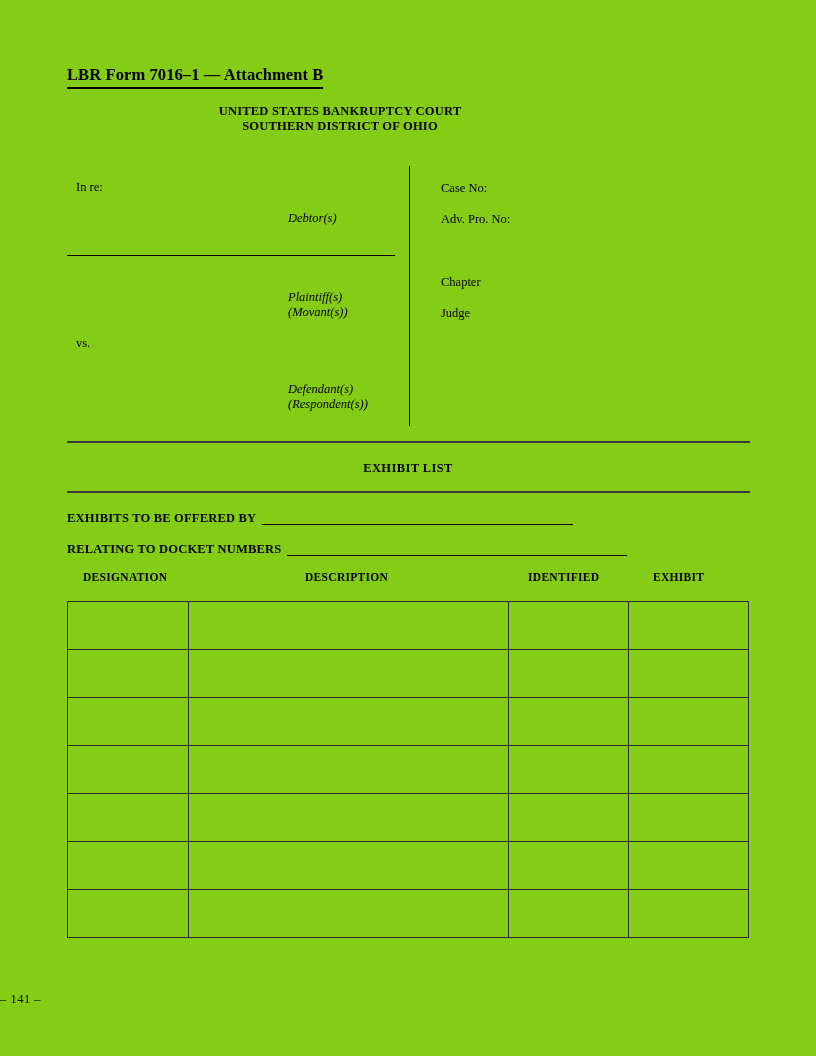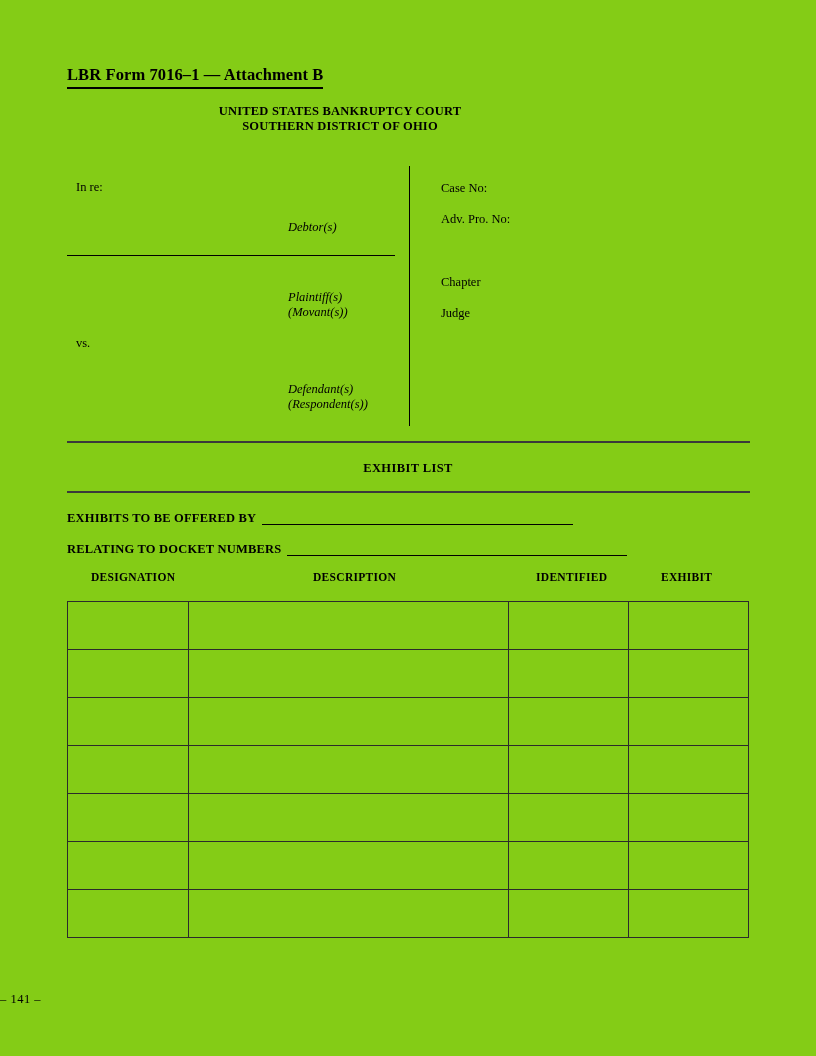--- a/index.html
+++ b/index.html
@@ -87,21 +87,21 @@
     top: 336px;
     font-size: 12.5px;
   }
   .party-label {
     position: absolute;
     left: 288px;
     font-style: italic;
     font-size: 12.5px;
     line-height: 15px;
   }
-  .party-debtor   { top: 220px; }
+  .party-debtor   { top: 211px; }
   .party-plaintiff{ top: 290px; }
   .party-defendant{ top: 382px; }
   .party-label .sub { display: block; }
 
   .debtor-rule {
     position: absolute;
     left: 67px;
     top: 255px;
     width: 328px;
     height: 0;
@@ -156,21 +156,21 @@
     border-bottom: 1.4px solid #000;
     vertical-align: -3px;
     margin-left: 6px;
   }
   .fill-rule-a { width: 311px; }
   .fill-rule-b { width: 340px; }
 
   
   .col-headers {
     position: absolute;
-    left: 78px;
+    left: 70px;
     top: 571px;
     width: 683px;
     height: 18px;
     font-size: 11.5px;
     font-weight: bold;
     letter-spacing: 0.3px;
   }
   .col-headers span {
     position: absolute;
     top: 0;

